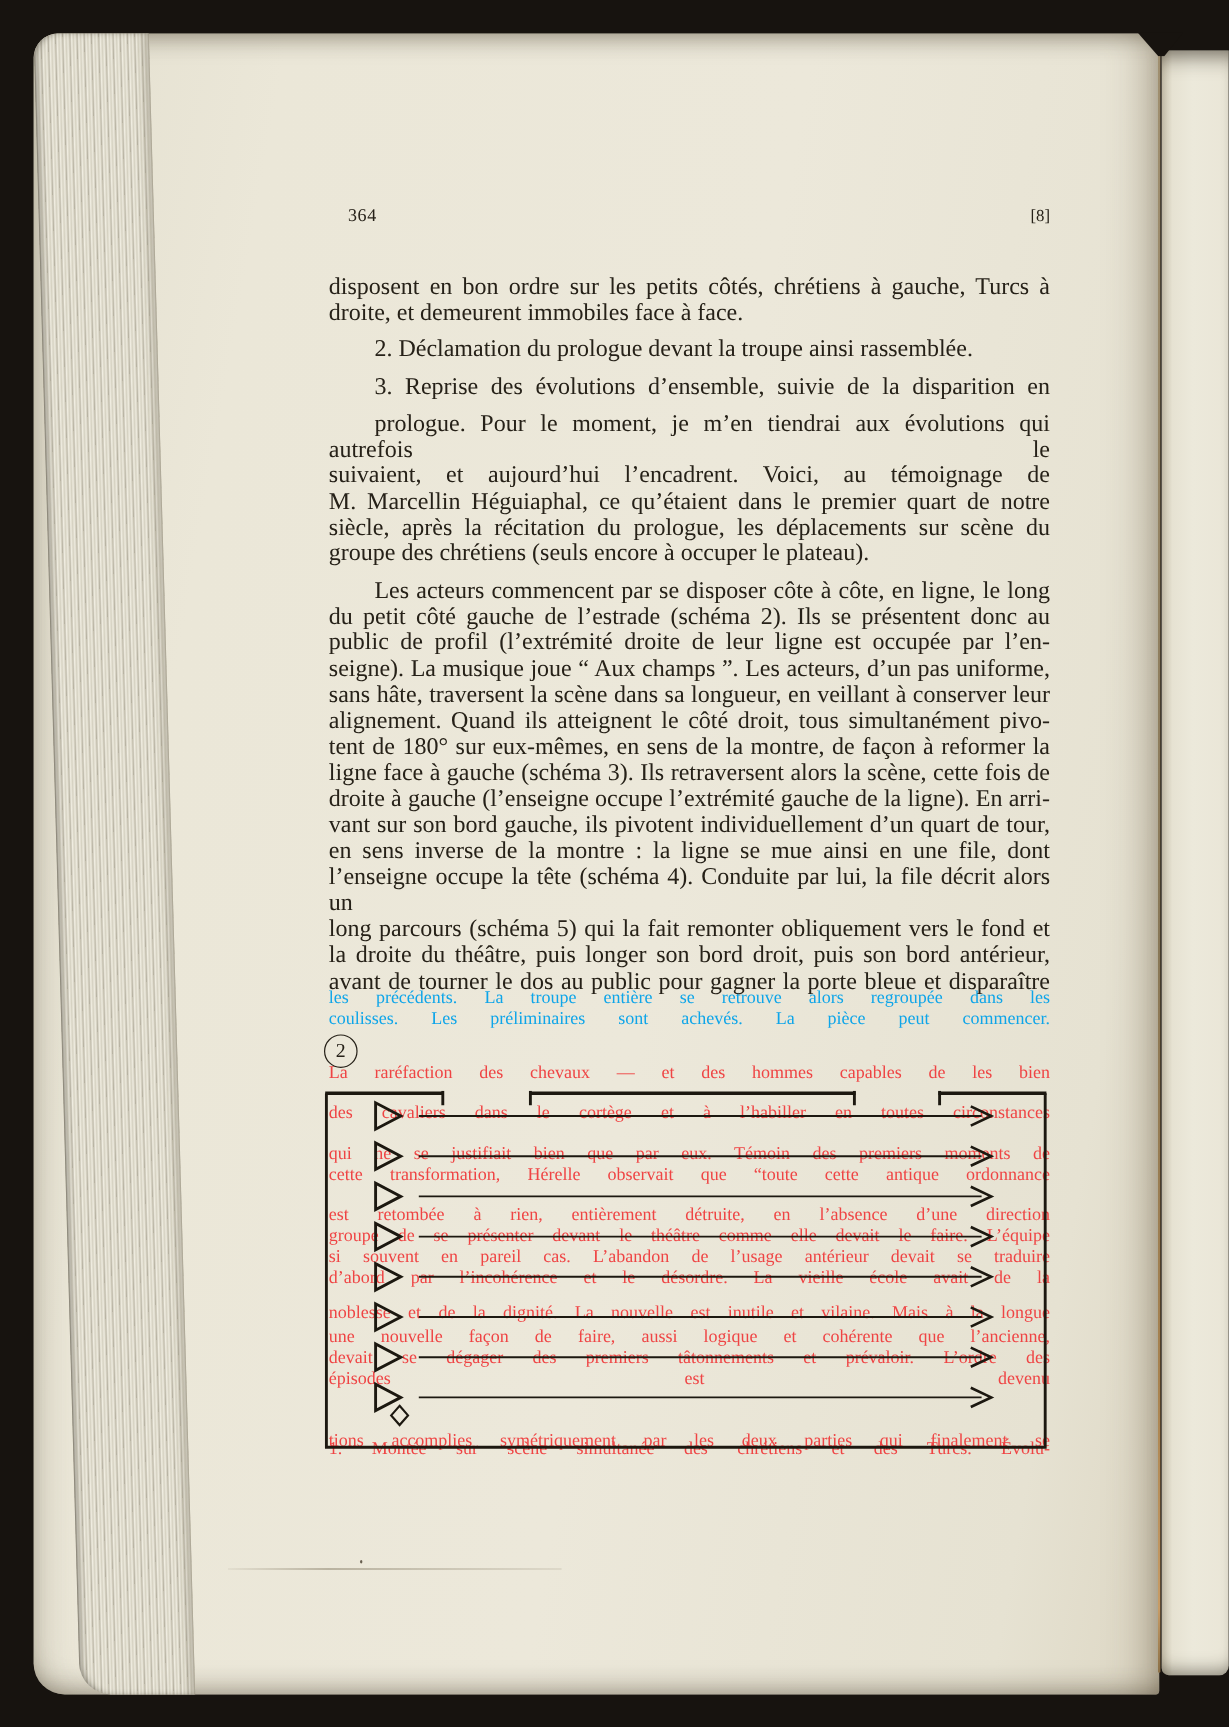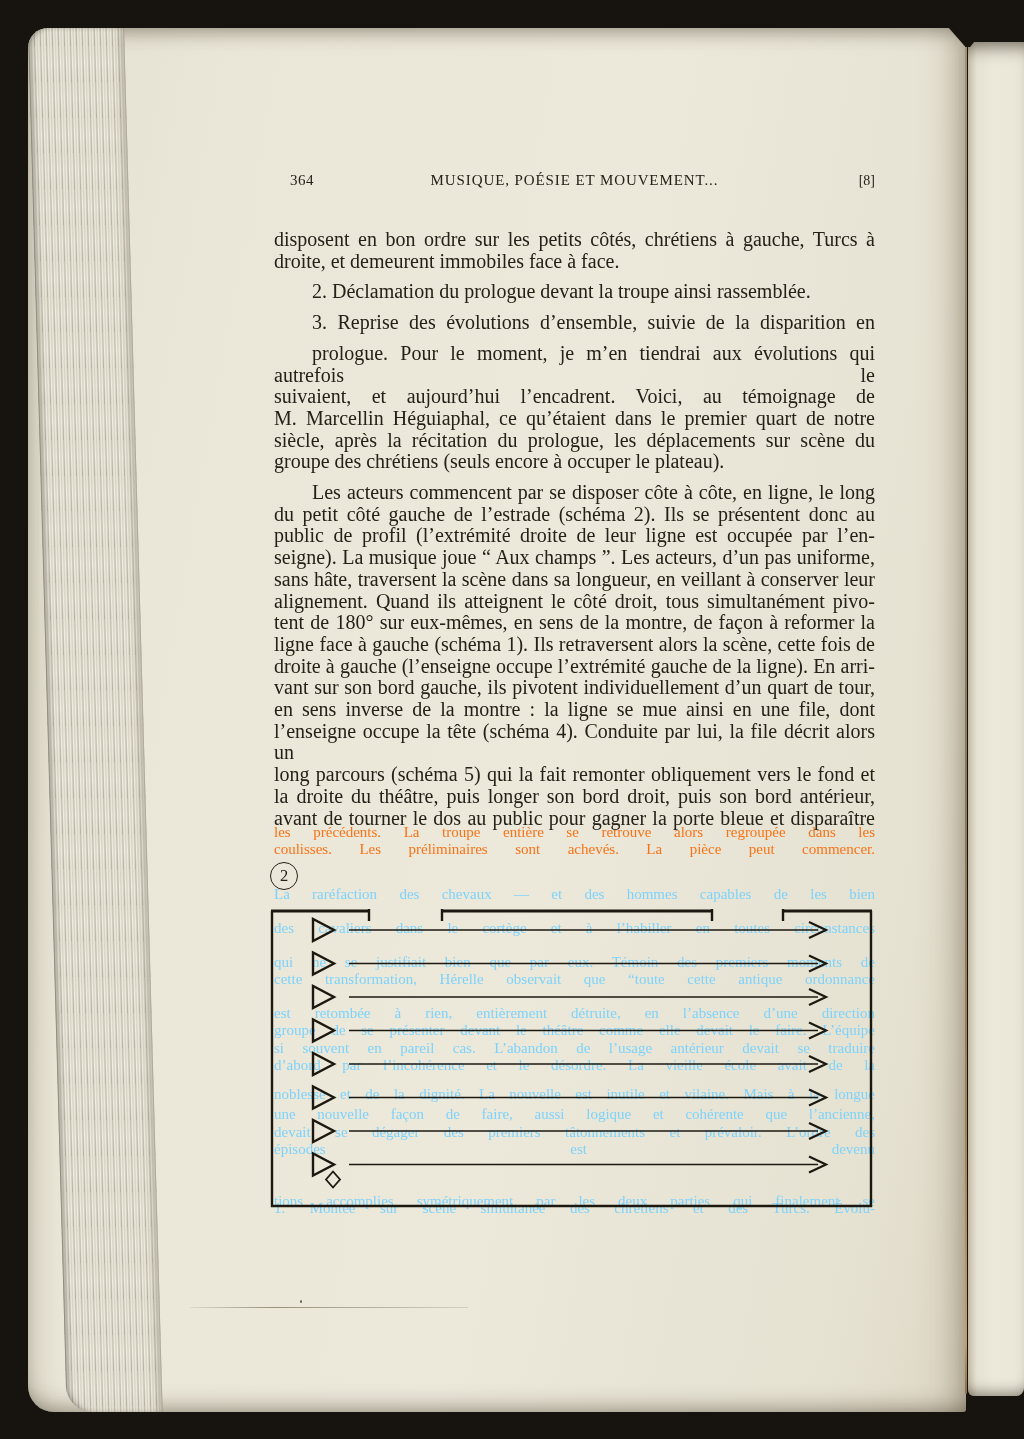--- a/index.html
+++ b/index.html
@@ -57,25 +57,25 @@
   .running-head .issue{position:absolute;right:0;top:1px;font-size:14px;}
   .body-text{position:absolute;left:0;top:57px;width:601px;font-size:20px;line-height:21.7px;}
   .para{margin:0 0 9px 0;}
   .para.indent .line:first-child{text-indent:38px;}
   .line{text-align:justify;text-align-last:justify;white-space:normal;}
   .line.last{text-align-last:left;}
   
   .ghost-layer{position:absolute;left:0;top:0;width:1024px;height:1439px;pointer-events:none;}
   .ghost{
     position:absolute;left:274px;width:601px;
-    font-size:15px;line-height:17px;color:#7dd3fc;
+    font-size:15px;line-height:17px;color:#ef4444;
     text-align:justify;text-align-last:justify;
     filter:blur(.5px);
   }
-  .ghost.strong{color:#f97316;filter:blur(.4px);}
+  .ghost.strong{color:#0ea5e9;filter:blur(.4px);}
   
   .figure-label{
     position:absolute;left:270px;top:862px;width:26px;height:26px;
     border:1.8px solid var(--c-ink);border-radius:50%;
     font-size:16.5px;line-height:26px;text-align:center;color:var(--c-ink);
   }
   #diagram-svg{position:absolute;left:270px;top:909px;}
   #diagram-svg .frame{fill:none;stroke:#1c1810;stroke-width:2.4;}
   #diagram-svg .topseg{stroke:#1c1810;stroke-width:3;}
   #diagram-svg .tick{stroke:#1c1810;stroke-width:2.4;}
@@ -114,21 +114,20 @@
     <div class="ghost" style="top: 1106px;">une nouvelle façon de faire, aussi logique et cohérente que l’ancienne,</div>
     <div class="ghost" style="top: 1124px;">devait se dégager des premiers tâtonnements et prévaloir. L’ordre des</div>
     <div class="ghost" style="top: 1141px;">épisodes est devenu</div>
     <div class="ghost" style="top: 1176px; margin-top: 24px;">1. Montée sur scène simultanée des chrétiens et des Turcs. Évolu-</div>
     <div class="ghost" style="top: 1193px;">tions accomplies symétriquement par les deux parties qui finalement se</div>
   </div>
 
 <div class="text-col">
   <div class="running-head">
     <span class="pageno">364</span>
-    <span class="title">MUSIQUE, POÉSIE ET MOUVEMENT...</span>
     <span class="issue">[8]</span>
   </div>
   <div class="body-text">
       <div class="para">
         <div class="line">disposent en bon ordre sur les petits côtés, chrétiens à gauche, Turcs à</div>
         <div class="line last">droite, et demeurent immobiles face à face.</div>
       </div>
       <div class="para indent">
         <div class="line last">2. Déclamation du prologue devant la troupe ainsi rassemblée.</div>
       </div>
@@ -143,21 +142,21 @@
         <div class="line last">groupe des chrétiens (seuls encore à occuper le plateau).</div>
       </div>
       <div class="para indent">
         <div class="line">Les acteurs commencent par se disposer côte à côte, en ligne, le long</div>
         <div class="line">du petit côté gauche de l’estrade (schéma 2). Ils se présentent donc au</div>
         <div class="line">public de profil (l’extrémité droite de leur ligne est occupée par l’en-</div>
         <div class="line">seigne). La musique joue “ Aux champs ”. Les acteurs, d’un pas uniforme,</div>
         <div class="line">sans hâte, traversent la scène dans sa longueur, en veillant à conserver leur</div>
         <div class="line">alignement. Quand ils atteignent le côté droit, tous simultanément pivo-</div>
         <div class="line">tent de 180° sur eux-mêmes, en sens de la montre, de façon à reformer la</div>
-        <div class="line">ligne face à gauche (schéma 1). Ils retraversent alors la scène, cette fois de</div>
+        <div class="line">ligne face à gauche (schéma 3). Ils retraversent alors la scène, cette fois de</div>
         <div class="line">droite à gauche (l’enseigne occupe l’extrémité gauche de la ligne). En arri-</div>
         <div class="line">vant sur son bord gauche, ils pivotent individuellement d’un quart de tour,</div>
         <div class="line">en sens inverse de la montre : la ligne se mue ainsi en une file, dont</div>
         <div class="line">l’enseigne occupe la tête (schéma 4). Conduite par lui, la file décrit alors un</div>
         <div class="line">long parcours (schéma 5) qui la fait remonter obliquement vers le fond et</div>
         <div class="line">la droite du théâtre, puis longer son bord droit, puis son bord antérieur,</div>
         <div class="line">avant de tourner le dos au public pour gagner la porte bleue et disparaître</div>
       </div>
     </div>
 </div>

